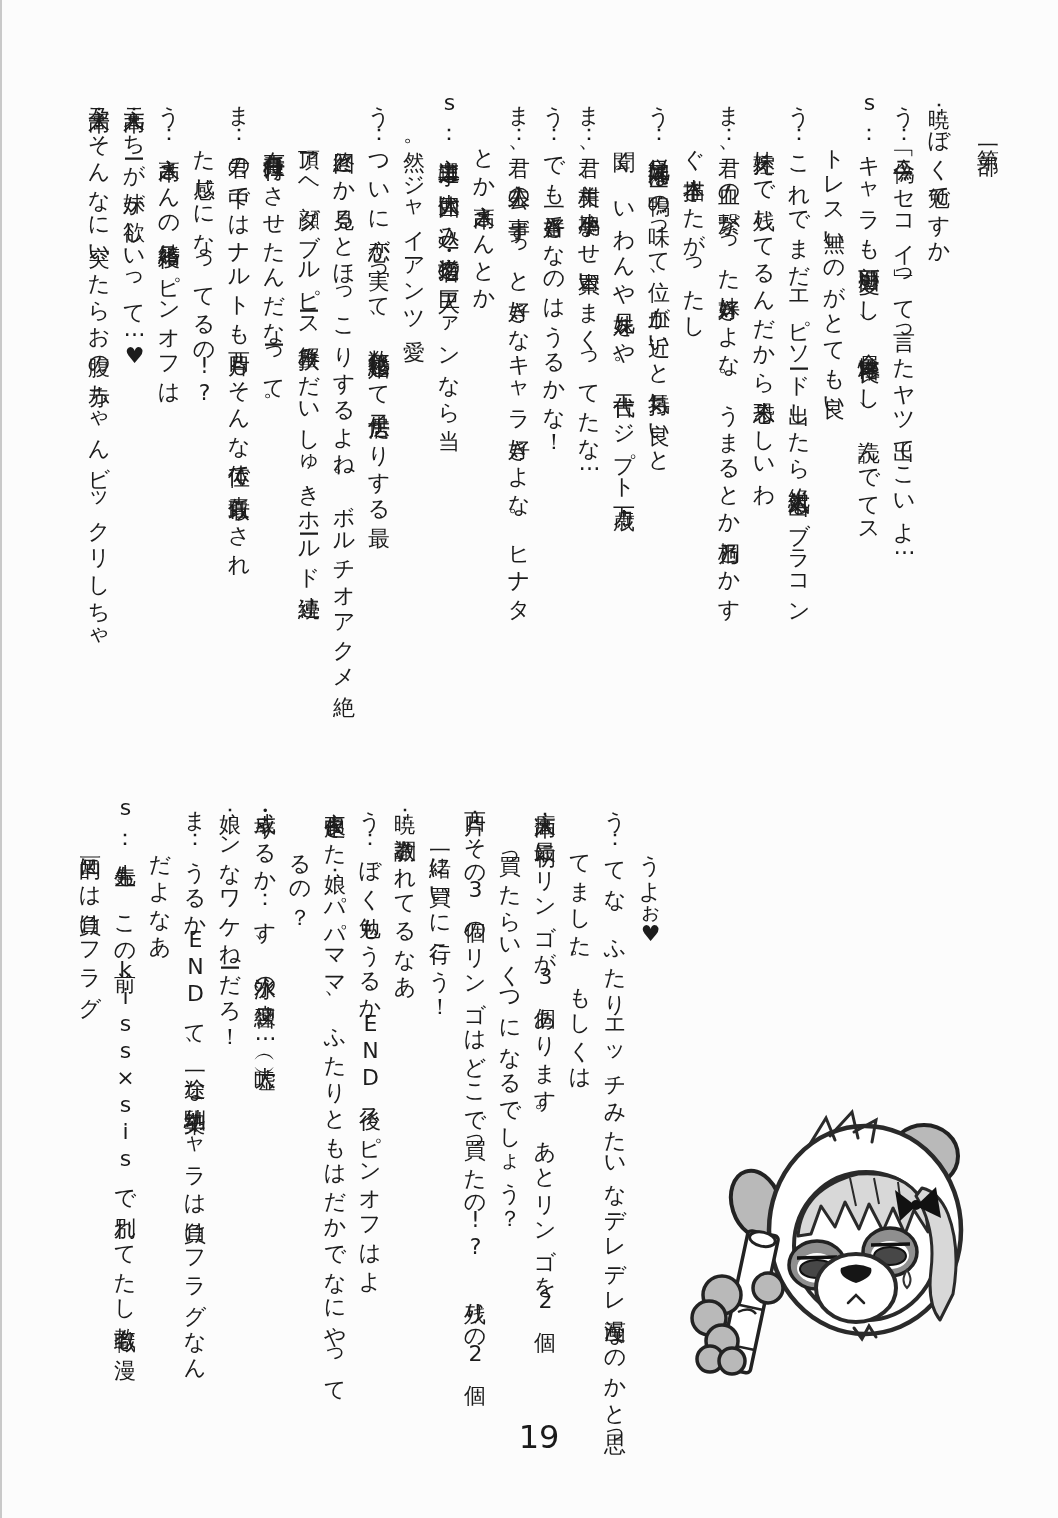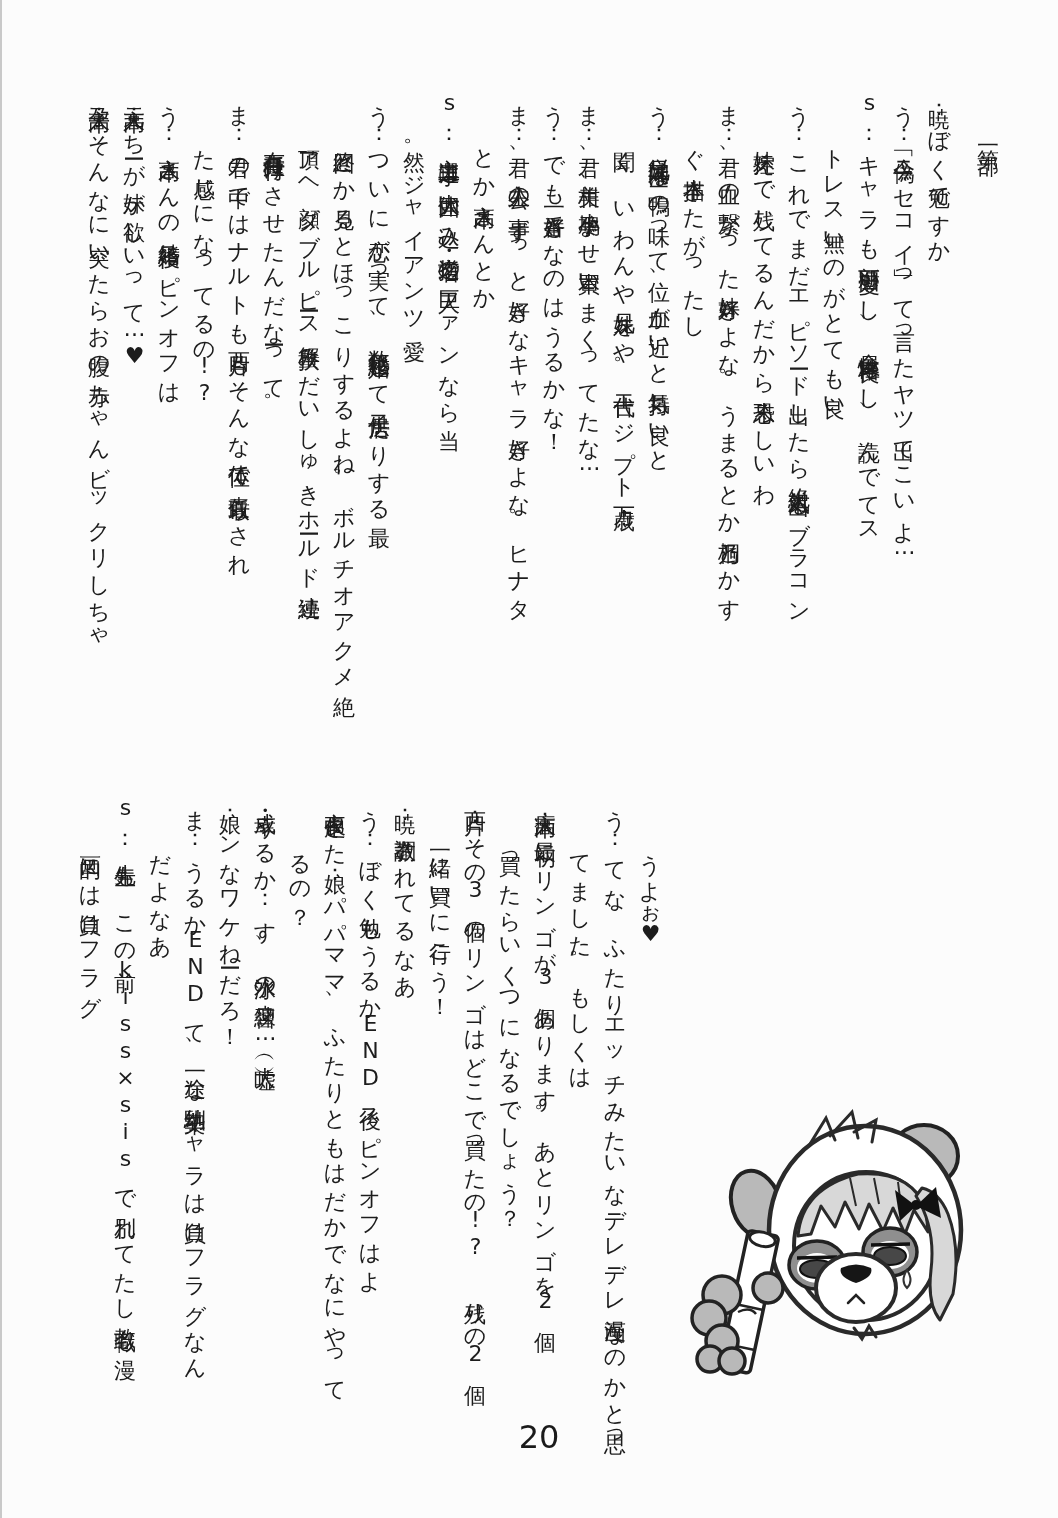--- a/index.html
+++ b/index.html
@@ -151,14 +151,14 @@
       <circle cx="108" cy="228" r="15"></circle>
       <circle cx="62" cy="235" r="19"></circle>
       <circle cx="49" cy="258" r="17"></circle>
       <circle cx="62" cy="281" r="16"></circle>
       <circle cx="50" cy="299" r="13"></circle>
       <circle cx="72" cy="301" r="13"></circle>
       <path d="M78,252 Q90,246 96,254" fill="none" stroke-width="2.5"></path>
     </g>
   </svg>
 
-  <div class="page-number">20</div>
+  <div class="page-number">19</div>
 </div>
 
 </body></html>

